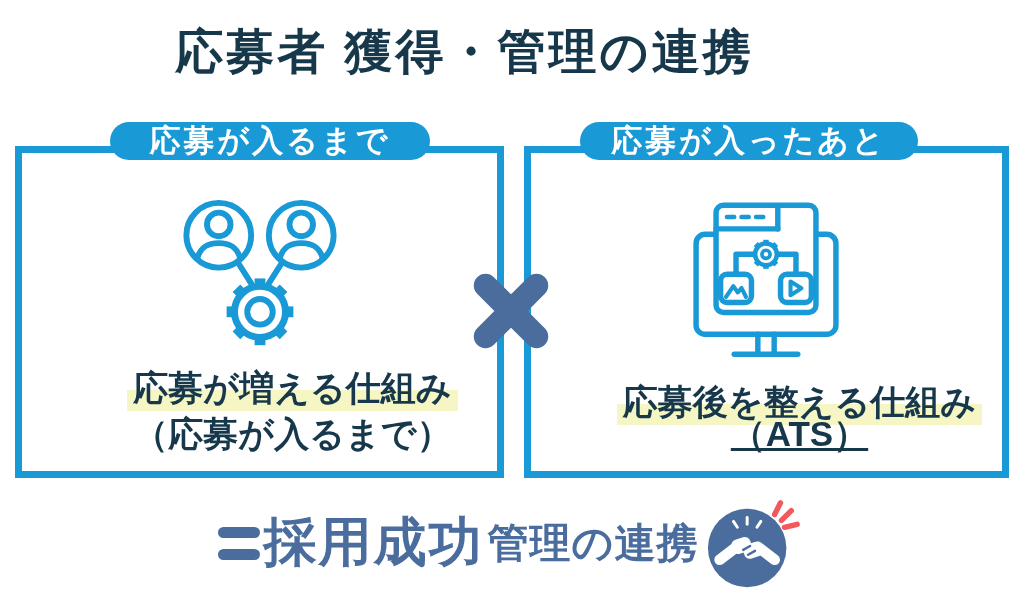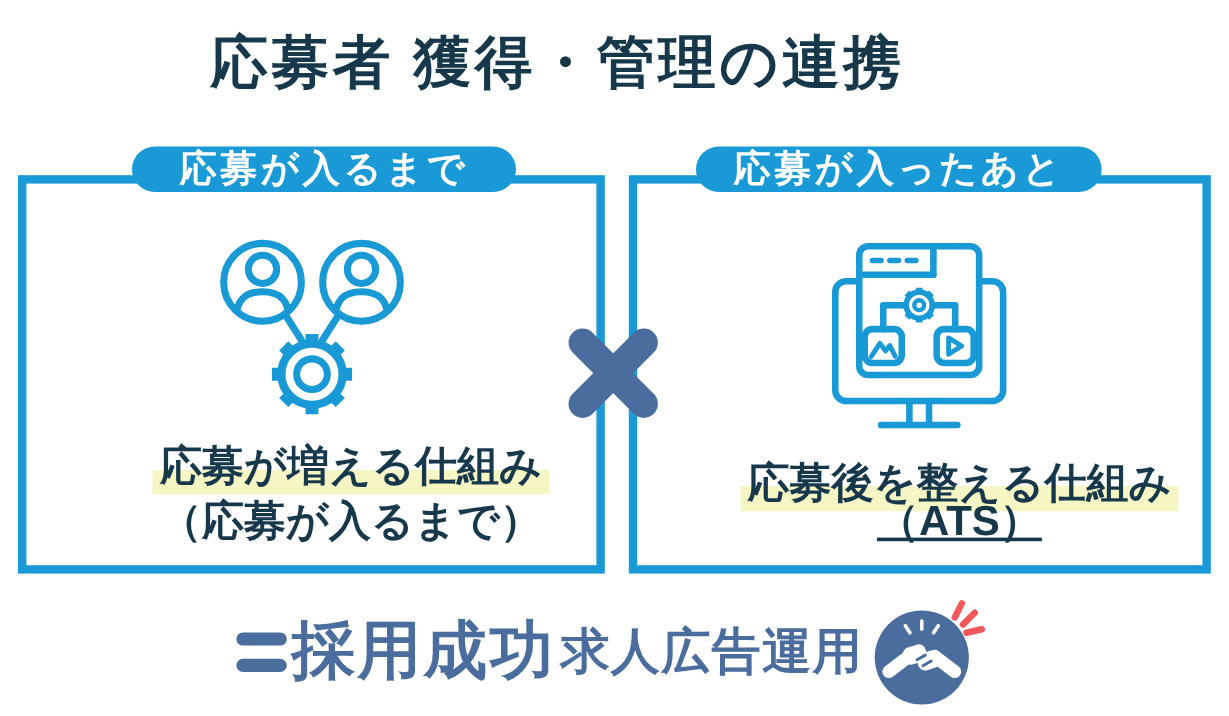--- a/index.html
+++ b/index.html
@@ -154,21 +154,21 @@
   <span class="hl">応募後を整える仕組み</span>
 </div>
 <div class="abs caption-row right sub-right">（ATS）</div>
 
 <div class="abs conclusion">
   <div class="equals">
     <div class="bar"></div>
       <div class="bar"></div>
   </div>
   <span class="emph">採用成功</span>
-  <span class="suffix">求人広告運用</span>
+  <span class="suffix">管理の連携</span>
   <svg class="handshake" viewBox="0 0 104 96">
     <circle cx="44" cy="53" r="40" fill="#4A6D9E"></circle>
     <g stroke="#ffffff" stroke-width="3" stroke-linecap="round" fill="none">
       <path d="M44,29 L44,22"></path>
       <path d="M34,32 L30,26"></path>
       <path d="M54,32 L58,26"></path>
     </g>
     <g stroke="#ffffff" stroke-width="11" stroke-linecap="round" fill="none">
       <path d="M16,65 L33,52"></path>
       <path d="M72,65 L55,52"></path>

